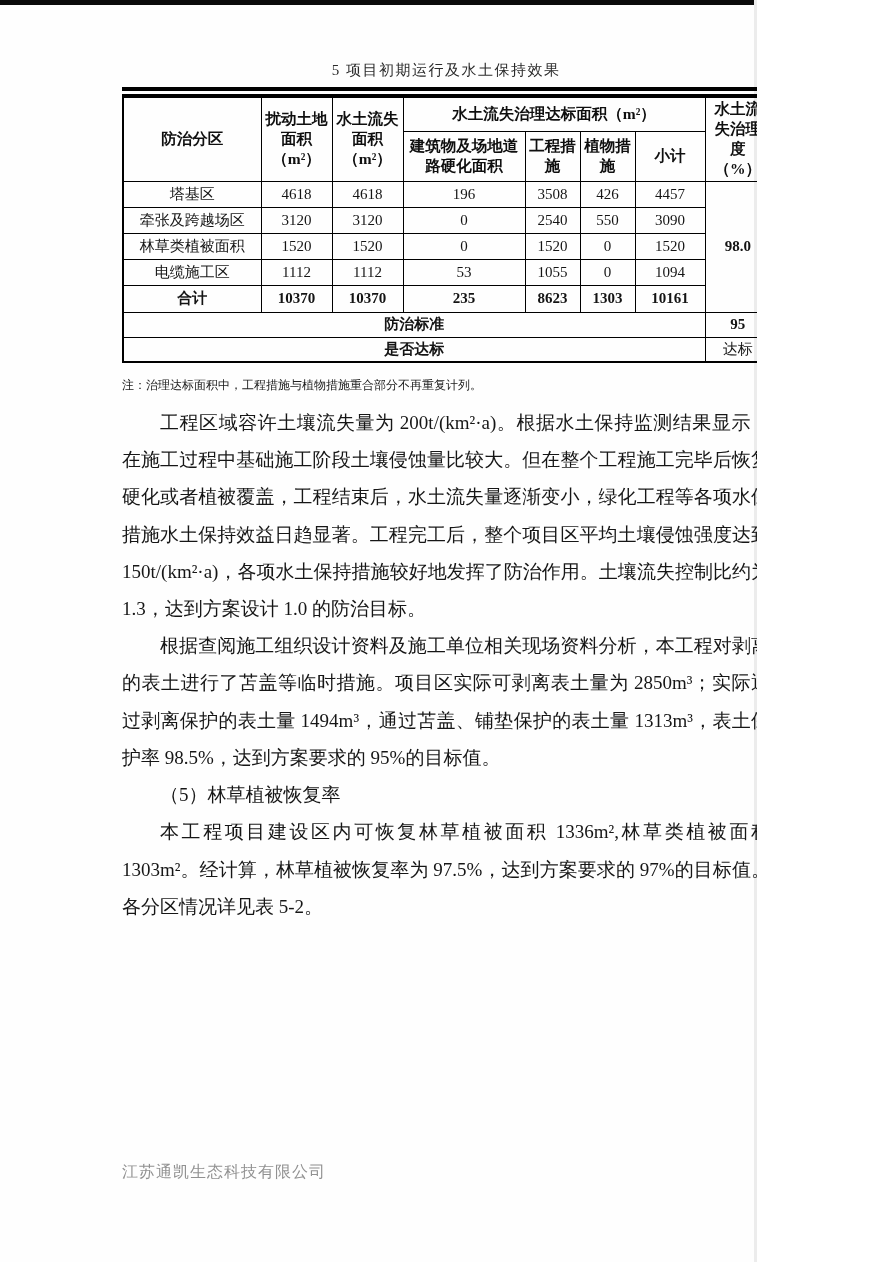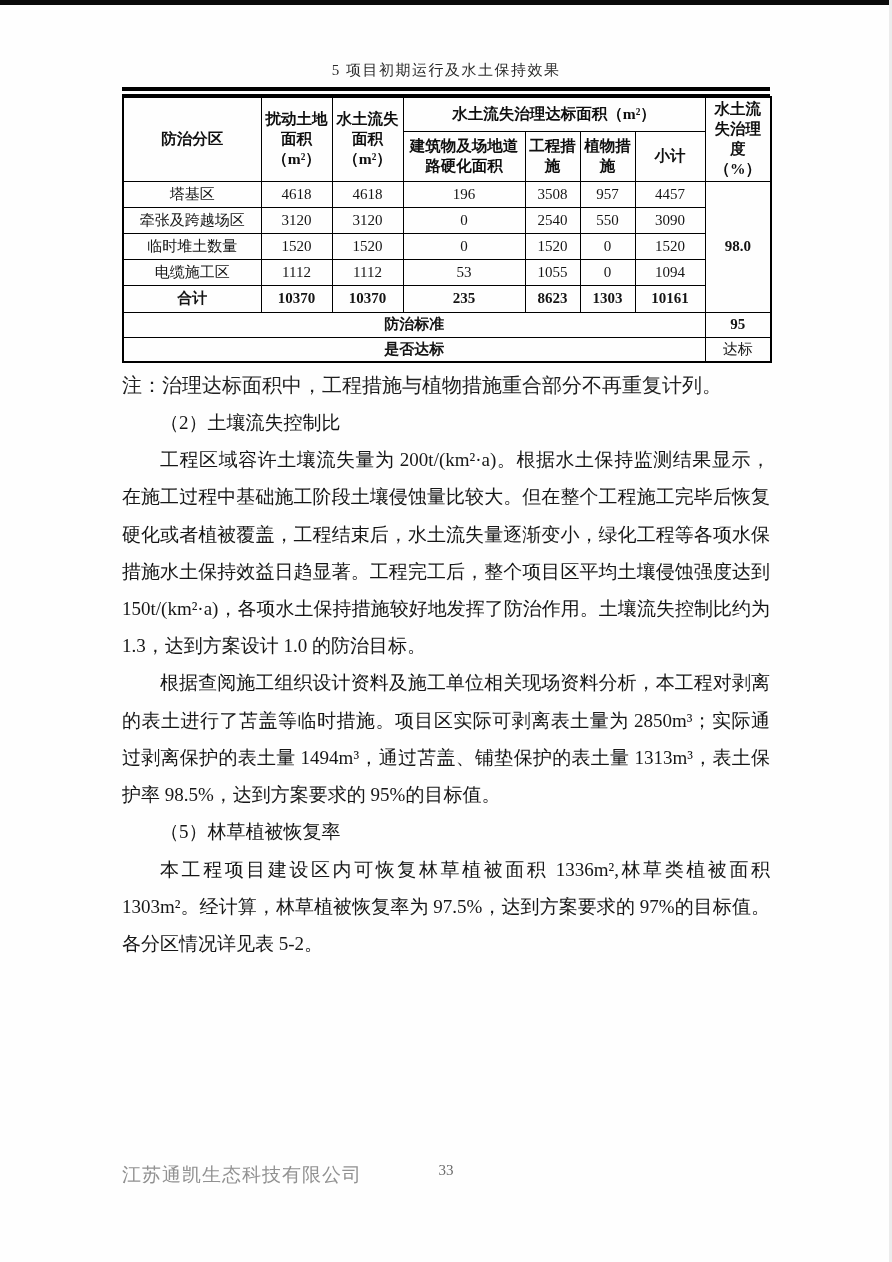--- a/index.html
+++ b/index.html
@@ -1,17 +1,17 @@
 <!DOCTYPE html>
 <html><head>
 <meta charset="utf-8">
 <style>
   html,body { margin:0; padding:0; background:#ffffff; }
   .page {
-    position:relative; width:892px; height:1262px;
+    position:relative; width:757px; height:1262px;
     background:#fefefe; overflow:hidden;
     font-family:"Liberation Serif","DejaVu Serif",serif;
     color:#1c1c1c;
   }
   .top-scan-bar { position:absolute; top:0; left:0; width:892px; height:5px; background:#0b0b0b; }
   .right-edge   { position:absolute; top:0; right:0; width:3px; height:1262px; background:#ececec; }
 
   .content { position:absolute; left:122px; top:60px; width:648px; }
 
   .chapter-header { text-align:center; font-size:15px; letter-spacing:1.5px; color:#2b2b2b; line-height:20px; }
@@ -26,26 +26,26 @@
   }
   table.soil th { font-size:15.5px; font-weight:bold; line-height:1.3; color:#0f0f0f; }
   table.soil td { font-size:15px; line-height:1.25; color:#141414; }
   tr.hdr1 { height:30px; } tr.hdr2 { height:42px;padding-left:22px; }
   tr.data { height:26px; } tr.total { height:27px; }
   tr.standard { height:25px; } tr.compliance { height:25px; }
   .zone-cell { font-size:15.5px;margin-top:44px; }
   .bold { font-weight:bold; }
   .degree-cell { font-weight:bold; font-size:15.5px; }
 
-  .note { font-size:20px; color:#202020; margin:11px 0 6px 0; line-height:22px; }
+  .note { font-size:12px; color:#202020; margin:11px 0 6px 0; line-height:22px; }
 
   .sections p { margin:0; font-size:19px; line-height:37.2px; text-align:justify; text-indent:38px; color:#161616; }
   .sections { margin-top:8px; }
 
-  .footer-company { position:absolute; left:122px; top:1162px; font-size:19px; color:#919191; letter-spacing:1px; }
+  .footer-company { position:absolute; left:122px; top:1162px; font-size:16px; color:#919191; letter-spacing:1px; }
   .footer-page { position:absolute; left:0; top:1162px; width:892px; text-align:center; font-size:15px; color:#6b6b6b; }
 </style>
 </head>
 <body>
 
 <div class="page">
   <div class="top-scan-bar"></div>
   <div class="right-edge"></div>
 
   <div class="content">
@@ -80,35 +80,35 @@
           <th>小计</th>
         </tr>
       </thead>
       <tbody>
         <tr class="data">
           <td class="zone-cell">塔基区</td>
           <td>4618</td>
           <td>4618</td>
           <td>196</td>
           <td>3508</td>
-          <td>957</td>
+          <td>426</td>
           <td>4457</td>
           <td rowspan="5" class="degree-cell">98.0</td>
         </tr>
         <tr class="data">
           <td class="zone-cell">牵张及跨越场区</td>
           <td>3120</td>
           <td>3120</td>
           <td>0</td>
           <td>2540</td>
           <td>550</td>
           <td>3090</td>
         </tr>
         <tr class="data">
-          <td class="zone-cell">临时堆土数量</td>
+          <td class="zone-cell">林草类植被面积</td>
           <td>1520</td>
           <td>1520</td>
           <td>0</td>
           <td>1520</td>
           <td>0</td>
           <td>1520</td>
         </tr>
         <tr class="data">
           <td class="zone-cell">电缆施工区</td>
           <td>1112</td>
@@ -134,24 +134,22 @@
         <tr class="compliance">
           <td colspan="7" class="bold zone-cell">是否达标</td>
           <td class="zone-cell">达标</td>
         </tr>
       </tbody>
     </table>
 
     <div class="note">注：治理达标面积中，工程措施与植物措施重合部分不再重复计列。</div>
 
     <div class="sections">
-      <p>（2）土壤流失控制比</p>
       <p>工程区域容许土壤流失量为 200t/(km²·a)。根据水土保持监测结果显示，在施工过程中基础施工阶段土壤侵蚀量比较大。但在整个工程施工完毕后恢复硬化或者植被覆盖，工程结束后，水土流失量逐渐变小，绿化工程等各项水保措施水土保持效益日趋显著。工程完工后，整个项目区平均土壤侵蚀强度达到 150t/(km²·a)，各项水土保持措施较好地发挥了防治作用。土壤流失控制比约为 1.3，达到方案设计 1.0 的防治目标。</p>
       <p>根据查阅施工组织设计资料及施工单位相关现场资料分析，本工程对剥离的表土进行了苫盖等临时措施。项目区实际可剥离表土量为 2850m³；实际通过剥离保护的表土量 1494m³，通过苫盖、铺垫保护的表土量 1313m³，表土保护率 98.5%，达到方案要求的 95%的目标值。</p>
       <p>（5）林草植被恢复率</p>
       <p>本工程项目建设区内可恢复林草植被面积 1336m²,林草类植被面积 1303m²。经计算，林草植被恢复率为 97.5%，达到方案要求的 97%的目标值。各分区情况详见表 5-2。</p>
     </div>
 
   </div>
 
   <div class="footer-company">江苏通凯生态科技有限公司</div>
-  <div class="footer-page">33</div>
 </div>
 
 </body></html>

